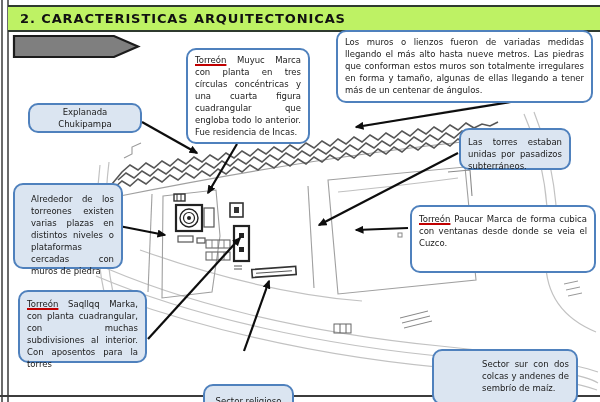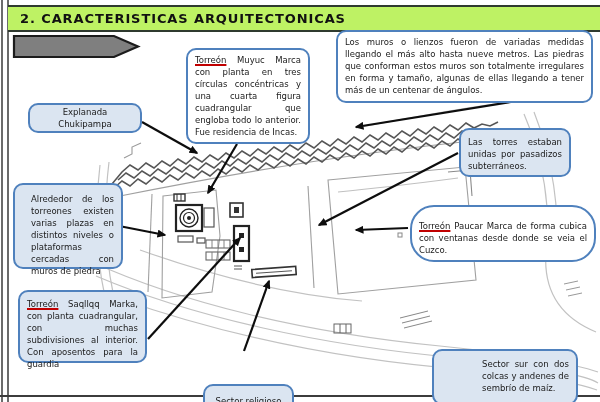--- a/index.html
+++ b/index.html
@@ -152,28 +152,28 @@
 
   <div class="box ctr" style="left:28px;top:103px;width:114px;height:30px;">
     <span>Explanada Chukipampa</span>
   </div>
 
   <div class="box just" style="left:13px;top:183px;width:110px;height:86px;padding-top:8px;padding-left:16px;">
     <span>Alrededor de los torreones existen varias plazas en distintos niveles o plataformas cercadas con muros de piedra</span>
   </div>
 
   <div class="box just" style="left:18px;top:290px;width:129px;height:73px;padding-top:6px;">
-    <span class="red-u">Torreón</span><span> Saqllqq Marka, con planta cuadrangular, con muchas subdivisiones al interior. Con aposentos para la guardia</span>
+    <span class="red-u">Torreón</span><span> Saqllqq Marka, con planta cuadrangular, con muchas subdivisiones al interior. Con aposentos para la torres</span>
   </div>
 
-  <div class="box just" style="left:459px;top:128px;width:112px;height:49px;padding-top:6px;">
+  <div class="box just" style="left:459px;top:128px;width:112px;height:42px;padding-top:6px;">
     <span>Las torres estaban unidas por pasadizos subterráneos.</span>
   </div>
 
-  <div class="box white just" style="left:410px;top:205px;width:186px;height:57px;padding-top:13px;border-radius:24px;">
+  <div class="box white just" style="left:410px;top:205px;width:186px;height:68px;padding-top:6px;">
     <span class="red-u">Torreón</span><span> Paucar Marca de forma cubica con ventanas desde donde se veia el Cuzco.</span>
   </div>
 
   <div class="box ctr" style="left:203px;top:352px;width:91px;height:34px;margin-top:32px;">
     <span>Sector religioso</span>
   </div>
 
   <div class="box just" style="left:432px;top:349px;width:146px;height:56px;padding-top:7px;padding-left:48px;">
     <span>Sector sur con dos colcas y andenes de sembrío de maíz.</span>
   </div>

